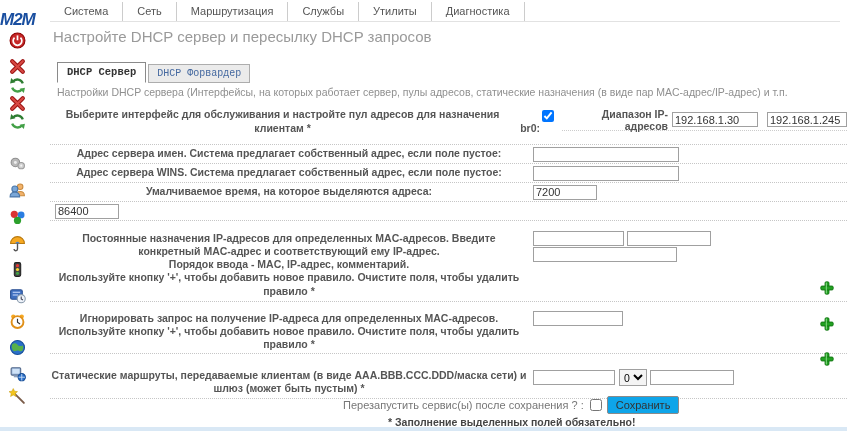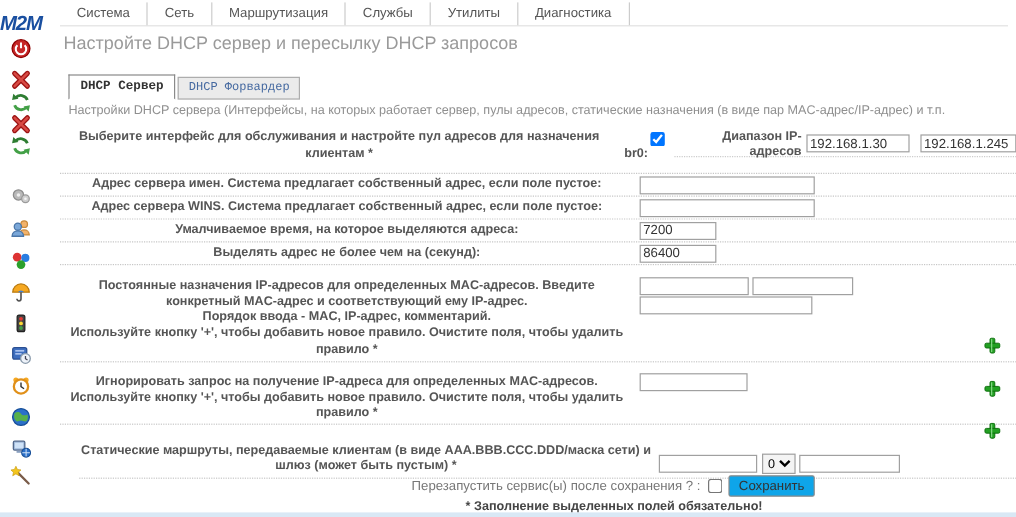--- a/index.html
+++ b/index.html
@@ -227,21 +227,20 @@
   </div>
 
   <div class="frow row-simple">
     <div class="flabel">Умалчиваемое время, на которое выделяются адреса:</div>
     <div class="fctrl">
       <input type="text" class="w62" value="7200" style="">
     </div>
   </div>
 
   <div class="frow row-simple">
-    <div class="flabel">Выделять адрес не более чем на (секунд):</div>
     <div class="fctrl">
       <input type="text" class="w62" value="86400" style="">
     </div>
   </div>
 
   <div class="frow row-multi" style="margin-top:10px;padding-bottom:3px;">
     <div class="flabel">
       <div>Постоянные назначения IP-адресов для определенных MAC-адресов. Введите конкретный MAC-адрес и соответствующий ему IP-адрес.</div>
       <div>Порядок ввода - MAC, IP-адрес, комментарий.</div>
       <div>Используйте кнопку '+', чтобы добавить новое правило. Очистите поля, чтобы удалить правило  *</div>
@@ -260,21 +259,21 @@
   <div class="frow row-multi" style="margin-top:9px;padding-bottom:2px;">
     <div class="flabel">
       <div>Игнорировать запрос на получение IP-адреса для определенных MAC-адресов.</div>
       <div>Используйте кнопку '+', чтобы добавить новое правило. Очистите поля, чтобы удалить правило  *</div>
     </div>
     <div class="fctrl">
       <input type="text" class="w88" style="">
     </div>
   </div>
 
-  <div class="frow" style="margin-top:13px;padding:2px 0 3px 0;align-items:flex-end;margin-left:16px;">
+  <div class="frow" style="margin-top:13px;padding:2px 0 3px 0;align-items:flex-start;">
     <div class="flabel">Статические маршруты, передаваемые клиентам (в виде AAA.BBB.CCC.DDD/маска сети) и шлюз (может быть пустым)  *</div>
     <div class="fctrl" style="align-items:center;">
       <input type="text" class="w80" style="">
       <select>
         <option>0</option>
       </select>
       <input type="text" class="w82 gap2" style="">
     </div>
   </div>
 </div>

